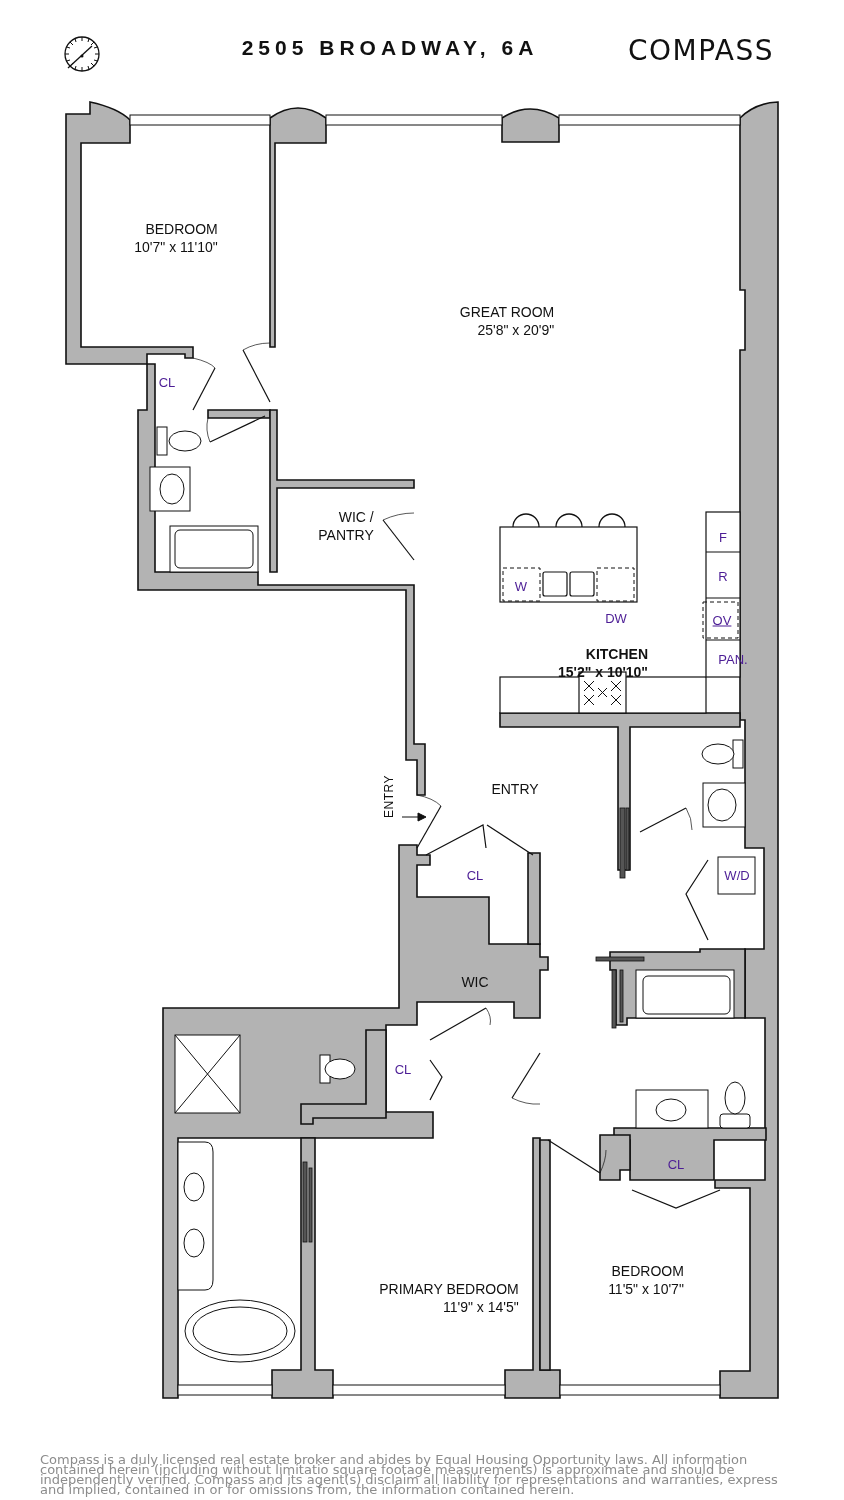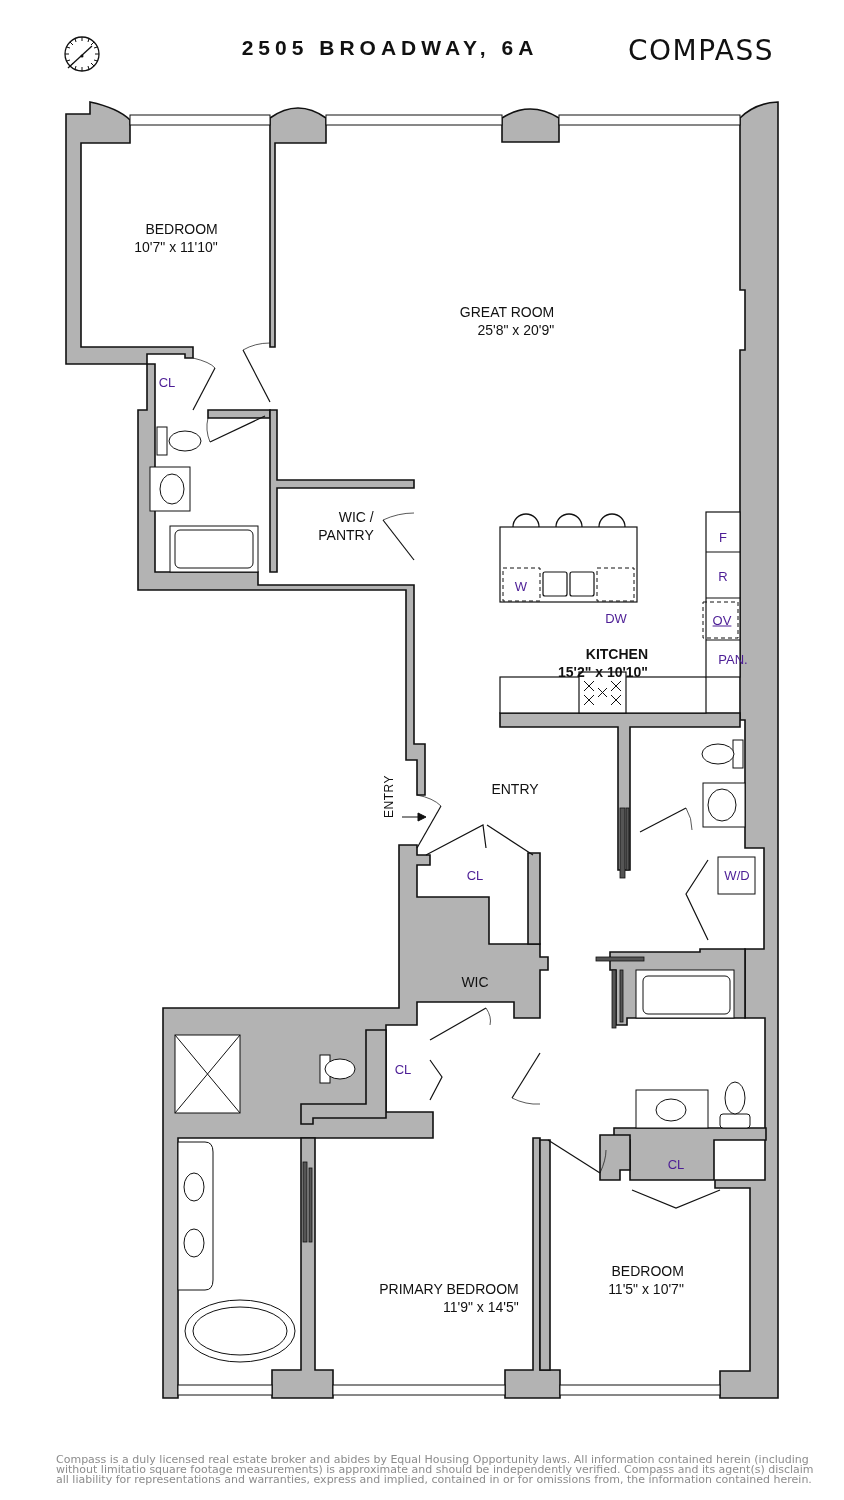--- a/index.html
+++ b/index.html
@@ -6,21 +6,21 @@
   body { width: 844px; height: 1500px; position: relative; overflow: hidden; font-family: "Liberation Sans", sans-serif; color: #111; }
   .header { position: absolute; left: 0; top: 0; width: 756px; height: 90px; }
   .compass-rose { position: absolute; left: 62px; top: 34px; width: 40px; height: 40px; }
   .title { position: absolute; left: 200px; top: 36px; width: 380px; text-align: center; font-family: "Liberation Sans", sans-serif; font-weight: bold; font-size: 21px; letter-spacing: 5px; color: #111; }
   .brand { position: absolute; left: 628px; top: 34px; font-family: "DejaVu Sans", sans-serif; font-size: 28px; letter-spacing: 1.5px; color: #111; font-weight: normal; }
   .plan { position: absolute; left: 0; top: 0; width: 844px; height: 1500px; }
   .plan svg { width: 844px; height: 1500px; display: block; }
   .room-label { position: absolute; text-align: right; font-family: "Liberation Sans", sans-serif; font-size: 14px; line-height: 18px; color: #111; white-space: nowrap; transform: translateX(-50%); }
   .small-label { position: absolute; font-family: "Liberation Sans", sans-serif; font-size: 13px; color: #4c1d95; transform: translate(-50%, -50%); white-space: nowrap; }
   .entry-label { position: absolute; left: 382px; top: 818px; font-family: "Liberation Sans", sans-serif; font-size: 12px; transform: rotate(-90deg); transform-origin: left top; letter-spacing: 0.5px; }
-  .disclaimer { position: absolute; left: 56px; top: 1455px; width: 760px; font-family: "DejaVu Sans", sans-serif; font-size: 11px; line-height: 10px; color: #8c8c8c; }
+  .disclaimer { position: absolute; left: 40px; top: 1455px; width: 760px; font-family: "DejaVu Sans", sans-serif; font-size: 13px; line-height: 10px; color: #8c8c8c; }
 </style>
 </head>
 <body>
 
 <div class="header">
   <div class="compass-rose">
     <svg width="40" height="40" viewBox="0 0 40 40">
       <circle cx="20" cy="20" r="17" fill="none" stroke="#111" stroke-width="1.3"></circle>
       <g stroke="#111" stroke-width="1">
         <line x1="20" y1="3" x2="20" y2="7"></line>

